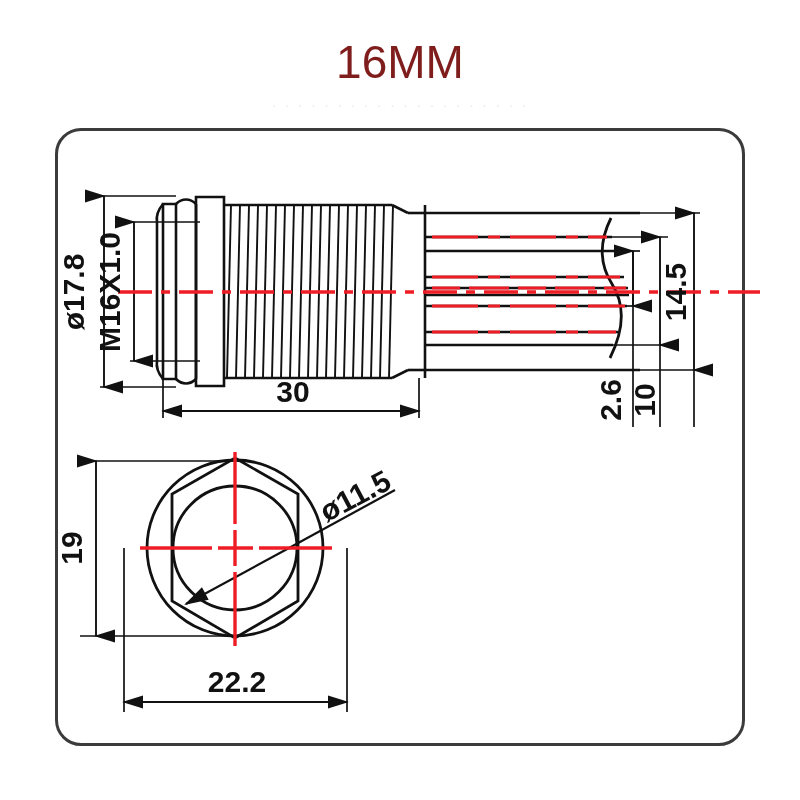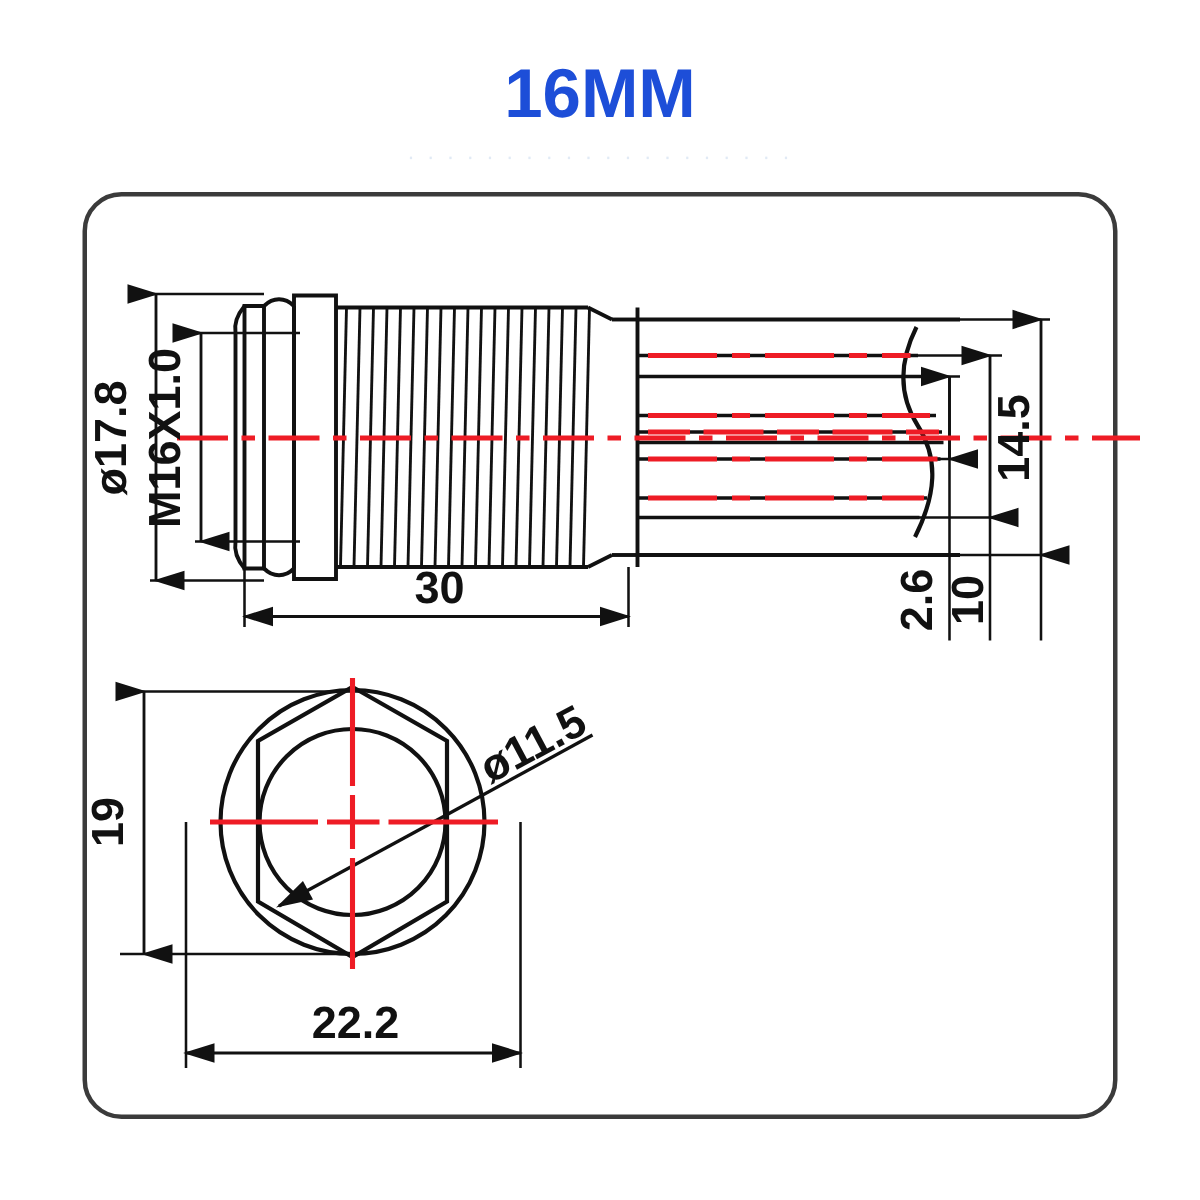--- a/index.html
+++ b/index.html
@@ -18,22 +18,22 @@
     background: #ffffff;
   }
   #title {
     position: absolute;
     left: 0;
     top: 34px;
     width: 800px;
     text-align: center;
     font-family: "Liberation Sans", sans-serif;
     font-size: 46px;
-    font-weight: 700;
-    color: #1d4ed8;
+    font-weight: 400;
+    color: #7f1d1d;
     letter-spacing: 0px;
     line-height: 56px;
     user-select: none;
   }
   #ghost {
     position: absolute;
     left: 0;
     top: 96px;
     width: 800px;
     text-align: center;

